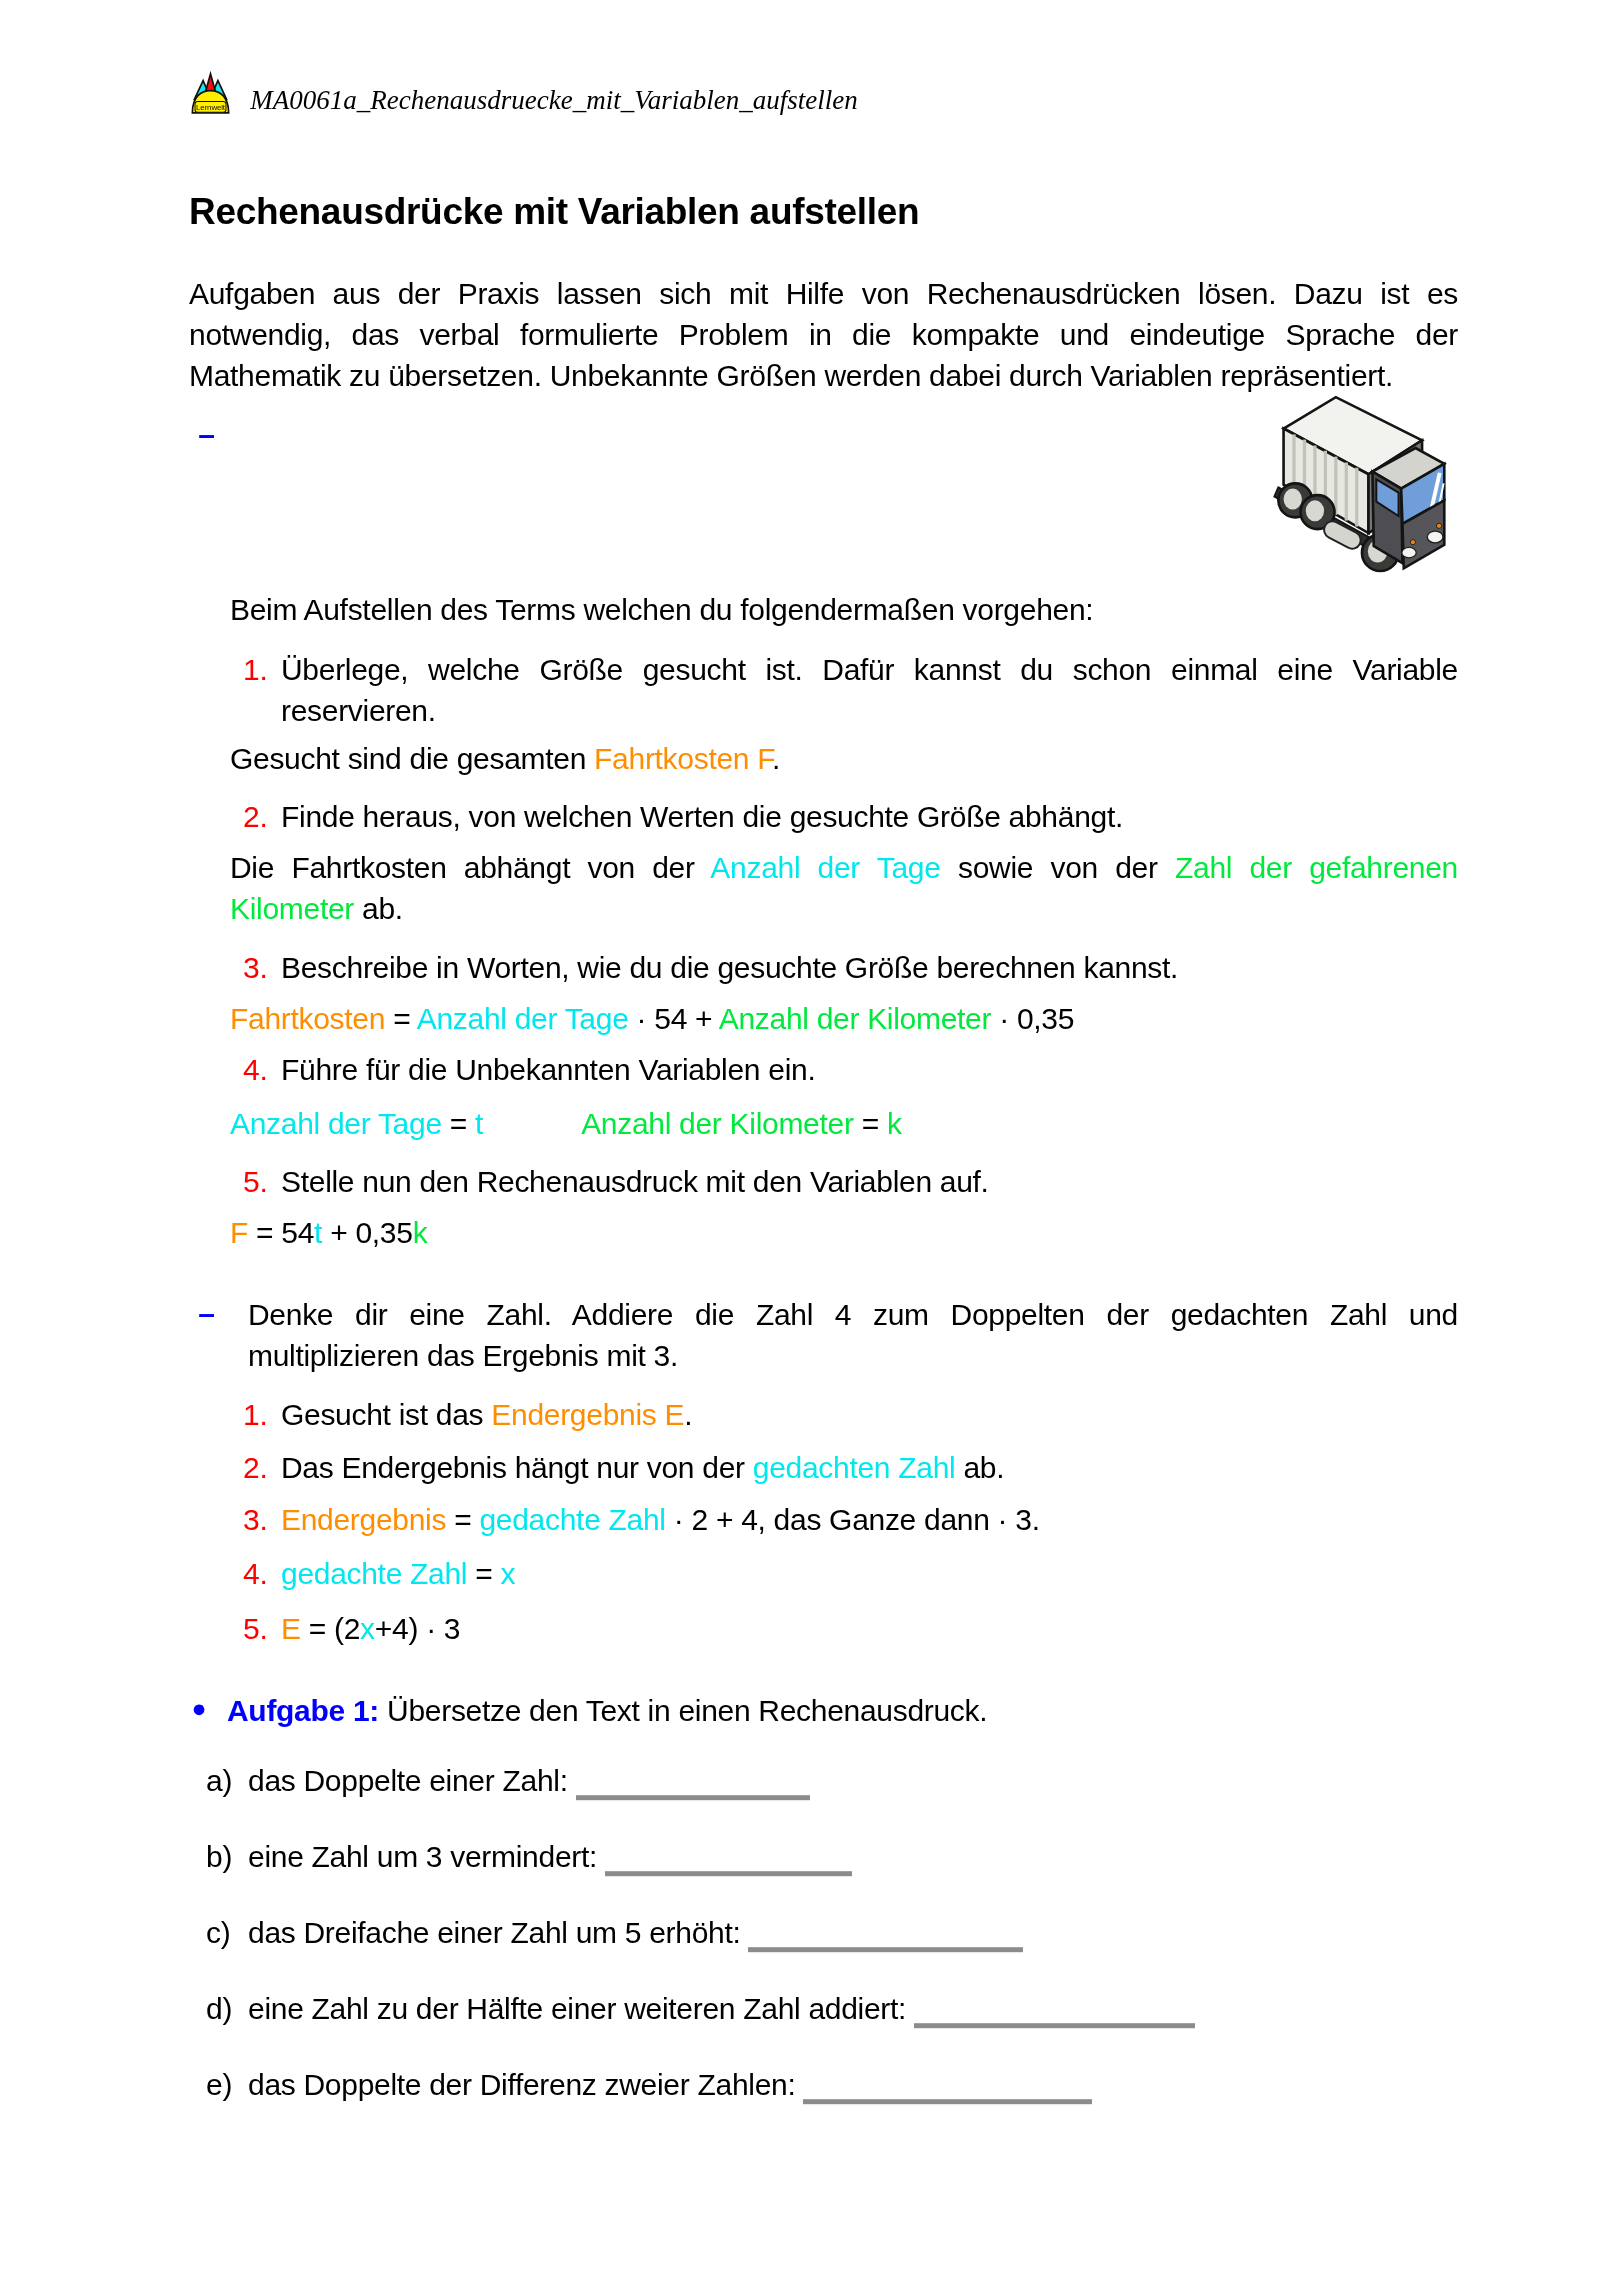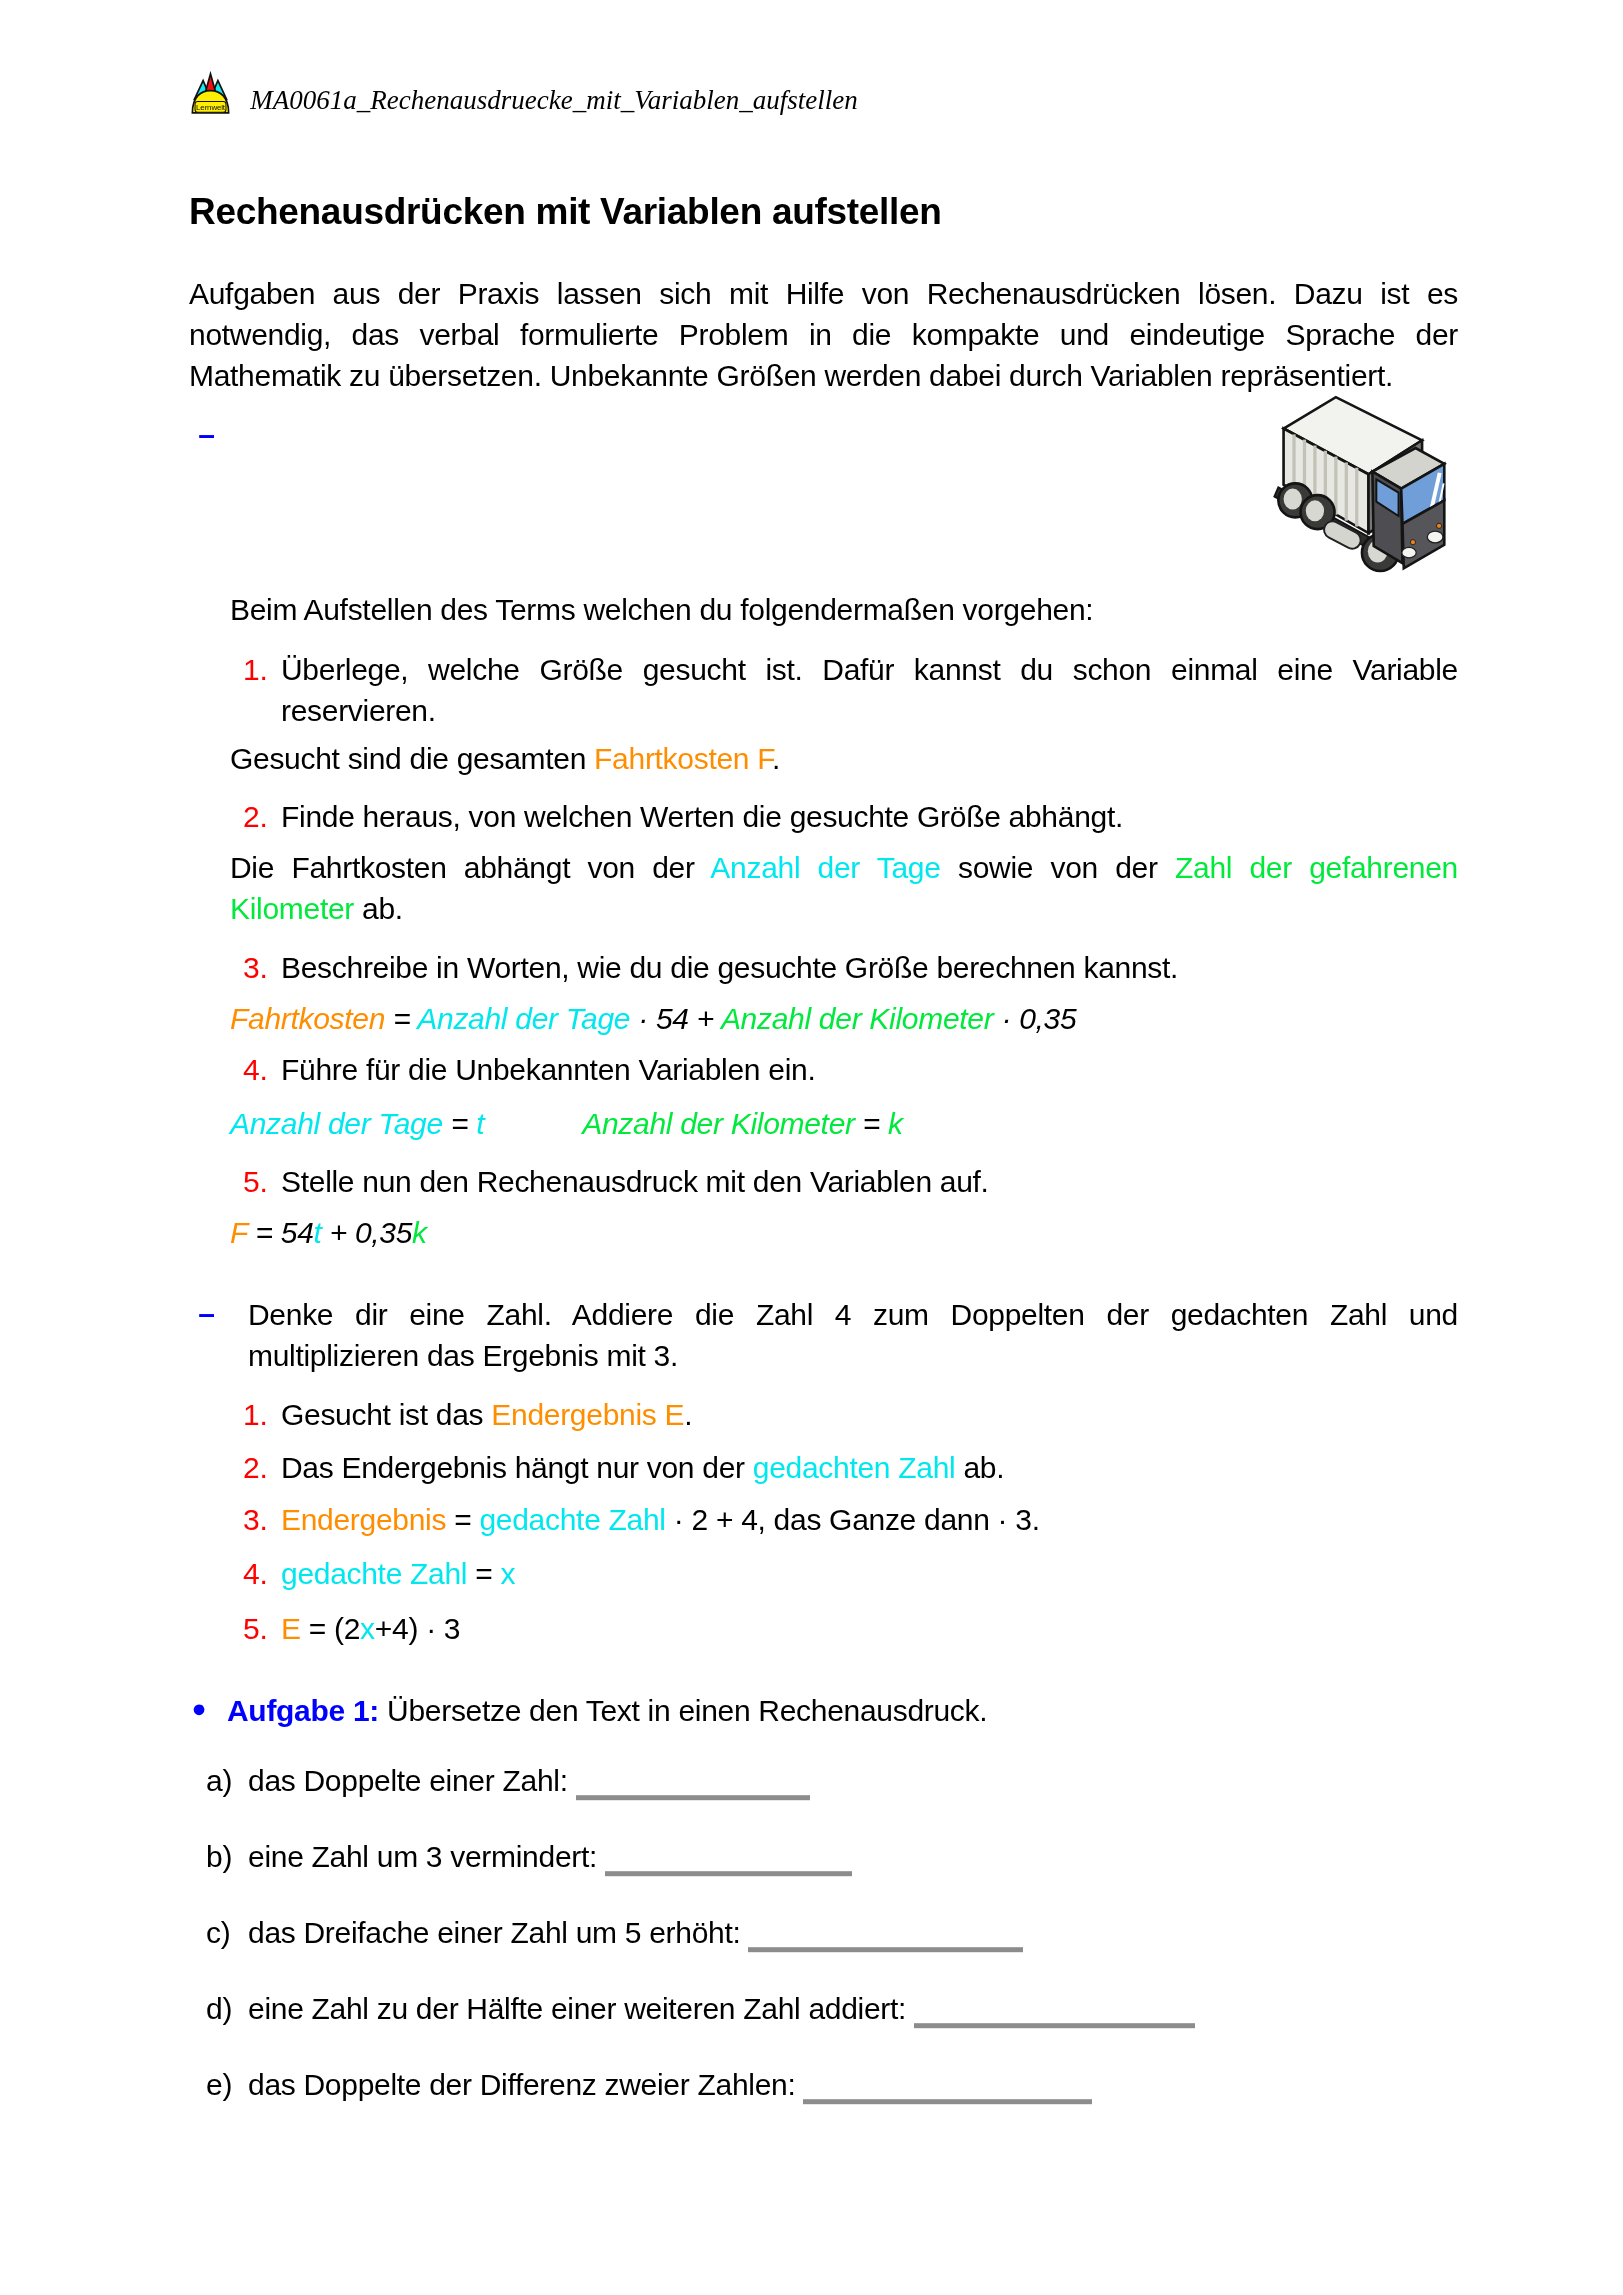--- a/index.html
+++ b/index.html
@@ -20,21 +20,21 @@
   
   .title{font-size:37px;line-height:38px;font-weight:bold;margin:76px 0 0 0;}
   
   .intro{margin:42px 0 0 0;}
   
   .bullet-item{position:relative;padding-left:59px;}
   .bullet-dash{position:absolute;left:9.2px;top:-1.3px;color:var(--blue);font-weight:bold;}
   .truck{float:right;width:255px;height:196px;margin:-27.5px -38px 5.2px 27.5px;}
   
   .subline{margin:0;padding-left:41px;}
-  .formula{margin:0;padding-left:41px;white-space:nowrap;font-style:italic;}
+  .formula{margin:0;padding-left:41px;white-space:nowrap;}
   
   .step{display:flex;padding-left:54px;}
   .step .num{color:var(--red);width:38px;flex:none;}
   .step .stext{flex:1;}
   .c-orange{color:var(--orange);}
   .c-cyan{color:var(--cyan);}
   .c-green{color:var(--green);}
   .c-blue{color:var(--blue);}
   .bold{font-weight:bold;}
   .vargap{display:inline-block;width:98px;}
@@ -67,21 +67,21 @@
       <polygon points="8,42 21,14 33,42" fill="#19e8f2" stroke="#111" stroke-width="2.5"></polygon>
       <polygon points="31,42 43,14 56,42" fill="#19e8f2" stroke="#111" stroke-width="2.5"></polygon>
       <polygon points="22,40 32,4 42,40" fill="#ee1111" stroke="#111" stroke-width="2.5"></polygon>
       <path d="M5,62 C5,38 18,29 32,29 C46,29 59,38 59,62 Z" fill="#ffee00" stroke="#111" stroke-width="2.5"></path>
       <rect x="9" y="45" width="46" height="16" rx="4" fill="#ffee00" stroke="#111" stroke-width="1.5"></rect>
       <text x="32" y="58" text-anchor="middle" font-family="Liberation Sans, sans-serif" font-size="12" fill="#111">Lernwelt</text>
     </svg>
     <div class="doc-code">MA0061a_Rechenausdruecke_mit_Variablen_aufstellen</div>
   </div>
 
-  <h1 class="title">Rechenausdrücken mit Variablen aufstellen</h1>
+  <h1 class="title">Rechenausdrücke mit Variablen aufstellen</h1>
 
   <p class="intro just">Aufgaben aus der Praxis lassen sich mit Hilfe von Rechenausdrücken lösen. Dazu ist es notwendig, das verbal formulierte Problem in die kompakte und eindeutige Sprache der Mathematik zu übersetzen. Unbekannte Größen werden dabei durch Variablen repräsentiert.</p>
 
   <div class="bullet-item just mt-30">
     <span class="bullet-dash">–</span>
     <svg class="truck" viewBox="0 0 380 300">
 
       <polygon points="60,62 140,14 272,80 190,132" fill="#f2f2ef" stroke="#141414" stroke-width="4"></polygon>
       <polygon points="60,62 190,132 190,222 60,148" fill="#e8e8e2" stroke="#141414" stroke-width="4"></polygon>
       <g stroke="#c2c2b8" stroke-width="5">

